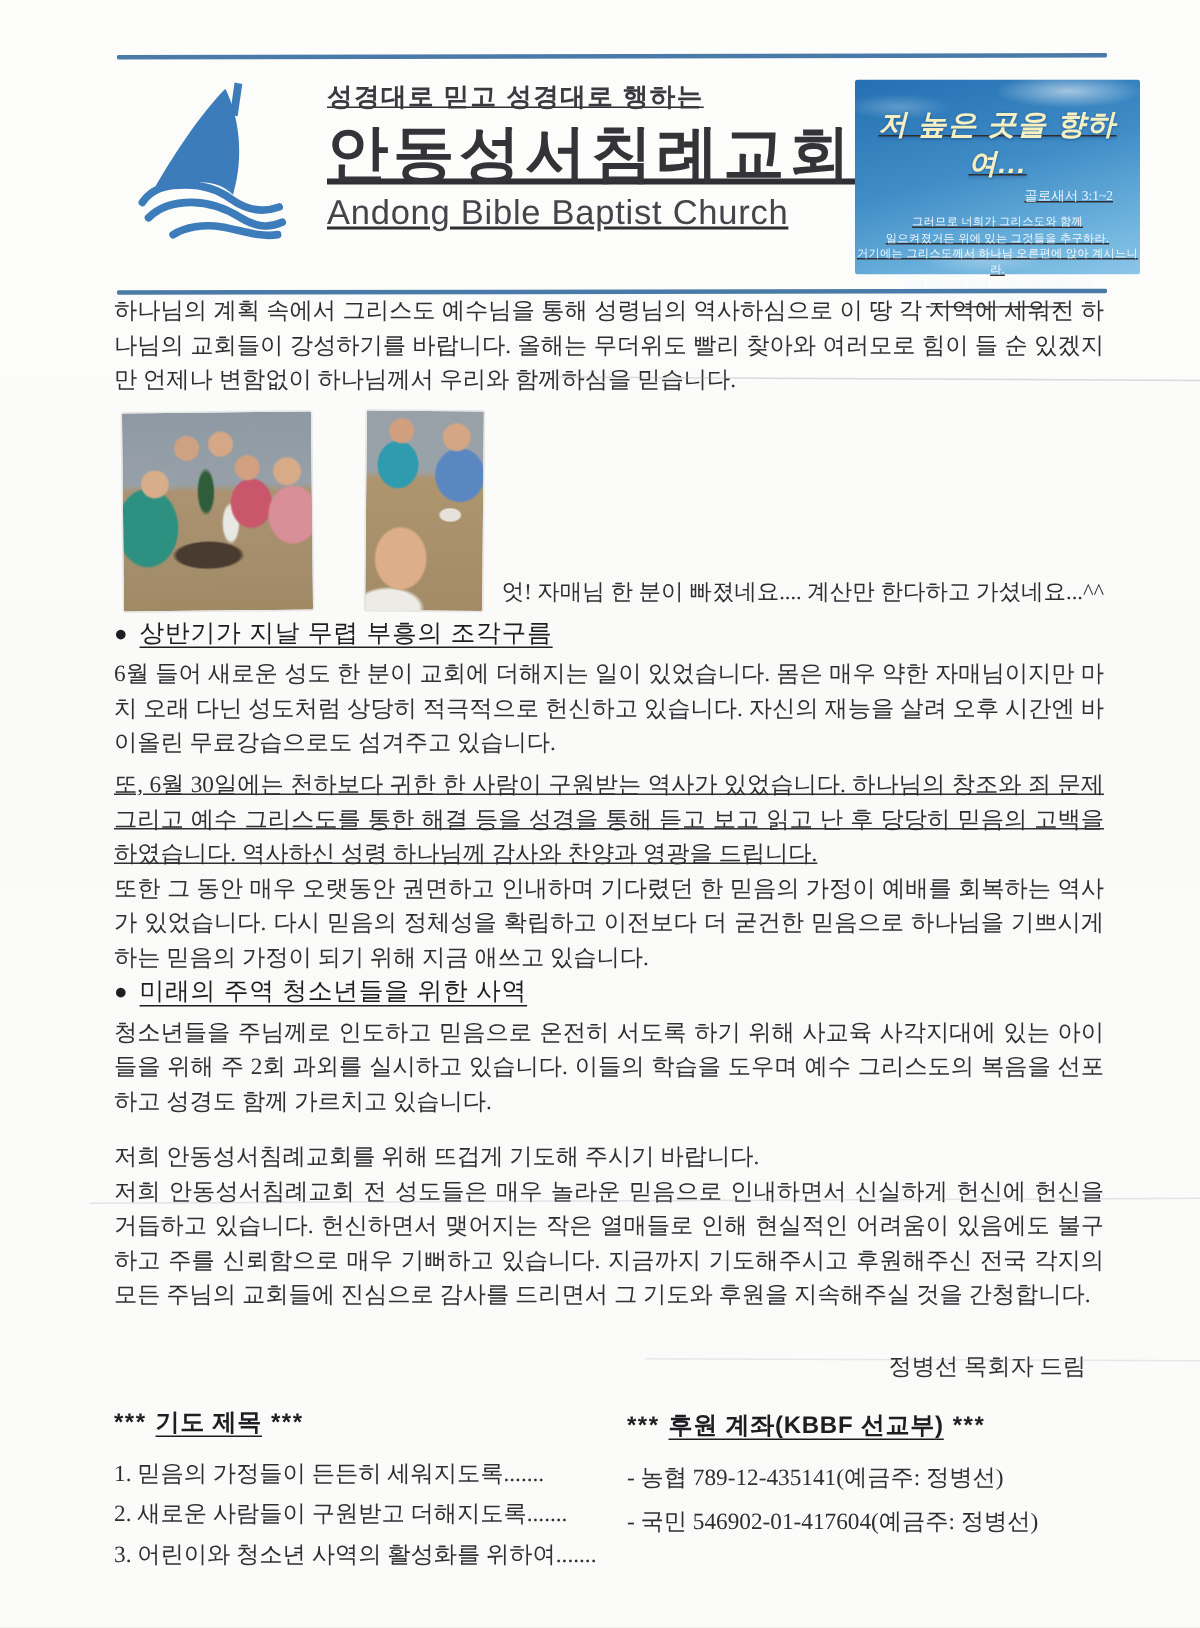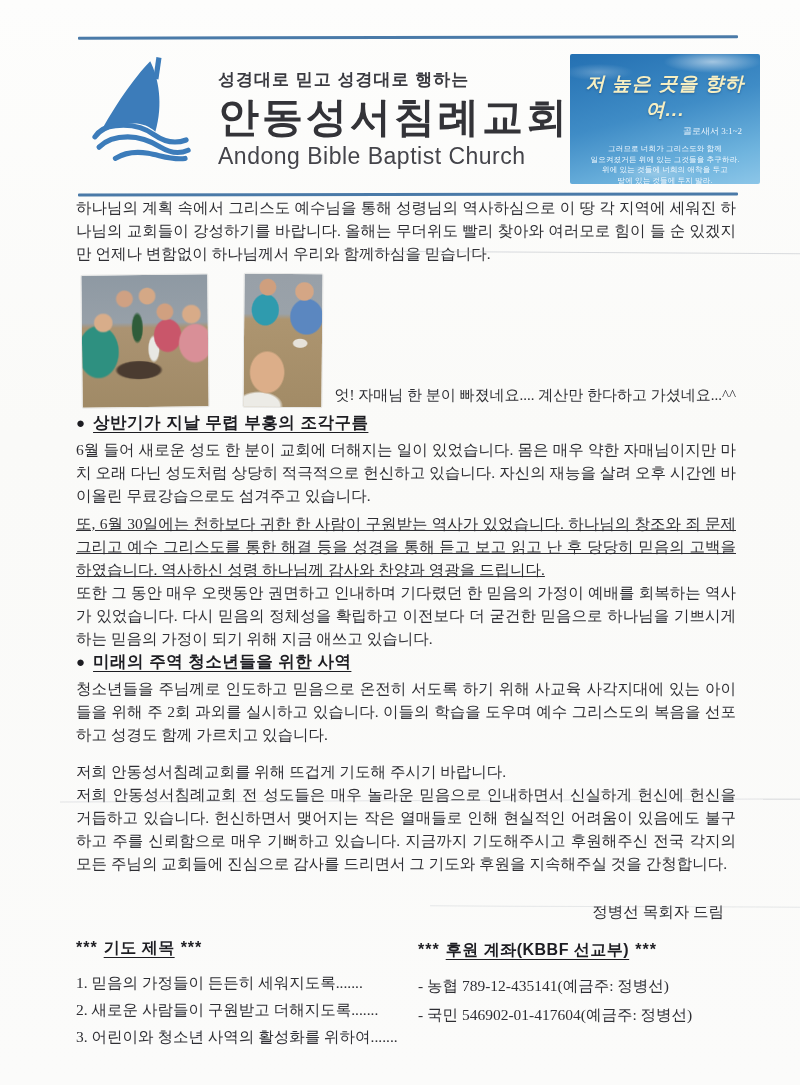--- a/index.html
+++ b/index.html
@@ -13,21 +13,21 @@
   
   .crease{position:absolute;height:1px;background:rgba(160,165,175,.38);pointer-events:none;}
   .crease.c1{left:370px;top:252px;width:430px;transform:rotate(.3deg);}
   .crease.c2{left:60px;top:800px;width:740px;transform:rotate(-.25deg);opacity:.7;}
   .crease.c3{left:430px;top:906px;width:370px;transform:rotate(.2deg);opacity:.6;}
   .rule{position:relative;margin-left:78px;margin-right:62px;height:3px;background:#4a7aa8;border-radius:1px;}
   .rule.top{margin-top:36px;transform:rotate(-.12deg);}
   .rule.mid{transform:rotate(-.1deg);}
 
   
-  .header{display:flex;align-items:center;margin:14px 62px 8px 88px;height:132px;}
+  .header{display:flex;margin:14px 62px 8px 88px;height:132px;text-decoration:underline;}
   .logo{width:104px;height:128px;flex:0 0 auto;}
   .brand{margin-left:26px;flex:0 0 auto;font-family:"Liberation Sans","DejaVu Sans",sans-serif;}
   .tagline{font-size:17px;font-weight:bold;color:#3a3a40;letter-spacing:1px;margin-bottom:4px;}
   .name-ko{font-size:41px;font-weight:bold;color:#333338;letter-spacing:3px;line-height:1.1;}
   .name-en{font-size:23px;color:#44444a;margin-top:3px;letter-spacing:.5px;}
   .verse-card{
     margin-left:auto;width:190px;height:130px;flex:0 0 auto;border-radius:2px;
     background:
       radial-gradient(ellipse 70px 16px at 75% 6%, rgba(255,255,255,.55), rgba(255,255,255,0) 70%),
       radial-gradient(ellipse 50px 12px at 15% 14%, rgba(255,255,255,.25), rgba(255,255,255,0) 70%),
@@ -73,21 +73,21 @@
       radial-gradient(circle 10px at 77% 13%, #d4a685 85%, rgba(0,0,0,0) 100%),
       radial-gradient(ellipse 23px 25px at 80% 32%, #5b87c0 68%, rgba(0,0,0,0) 75%),
       radial-gradient(ellipse 8px 5px at 72% 52%, #e6e2da 80%, rgba(0,0,0,0) 100%),
       radial-gradient(ellipse 24px 29px at 30% 74%, #dcae89 68%, rgba(0,0,0,0) 75%),
       radial-gradient(ellipse 30px 18px at 20% 99%, #ecebe6 68%, rgba(0,0,0,0) 80%),
       linear-gradient(180deg,#98a0a8 0%,#9aa2a9 30%,#ad9570 34%,#a28b66 100%);
   }
   .photo-caption{margin:0 0 14px 12px;font-size:15px;white-space:nowrap;}
 
   .section-head{margin-bottom:4px;font-family:"Liberation Sans","DejaVu Sans",sans-serif;
-    font-size:16.5px;font-weight:bold;color:#1d1d22;text-align:left;}
+    font-size:16.5px;font-weight:normal;color:#1d1d22;text-align:left;}
   .section-head .bullet{font-size:15px;margin-right:8px;}
   .section-head .head-text{text-decoration:underline;text-underline-offset:4px;letter-spacing:.5px;}
 
   .closing-line{margin-top:14px !important;}
   .signature{text-align:right;margin:25px 12px 0 0 !important;}
 
   
   .bottom{display:flex;margin:15px 64px 0 76px;font-size:15.5px;}
   .col-title{font-family:"Liberation Sans","DejaVu Sans",sans-serif;font-weight:bold;font-size:16px;color:#1d1d22;}
   .col-title .stars{letter-spacing:1px;}
@@ -121,20 +121,21 @@
       <div class="tagline">성경대로 믿고 성경대로 행하는</div>
       <div class="name-ko">안동성서침례교회</div>
       <div class="name-en">Andong Bible Baptist Church</div>
     </div>
     <div class="verse-card">
       <div class="verse-title">저 높은 곳을 향하여...</div>
       <div class="verse-ref">골로새서 3:1~2</div>
       <div class="verse-body">
         <div>그러므로 너희가 그리스도와 함께</div>
         <div>일으켜졌거든 위에 있는 그것들을 추구하라.</div>
+        <div>거기에는 그리스도께서 하나님 오른편에 앉아 계시느니라.</div>
         <div>위에 있는 것들에 너희의 애착을 두고</div>
         <div>땅에 있는 것들에 두지 말라.</div>
       </div>
     </div>
   </div>
 
   <div class="rule mid"></div>
 
   <div class="content">
 

